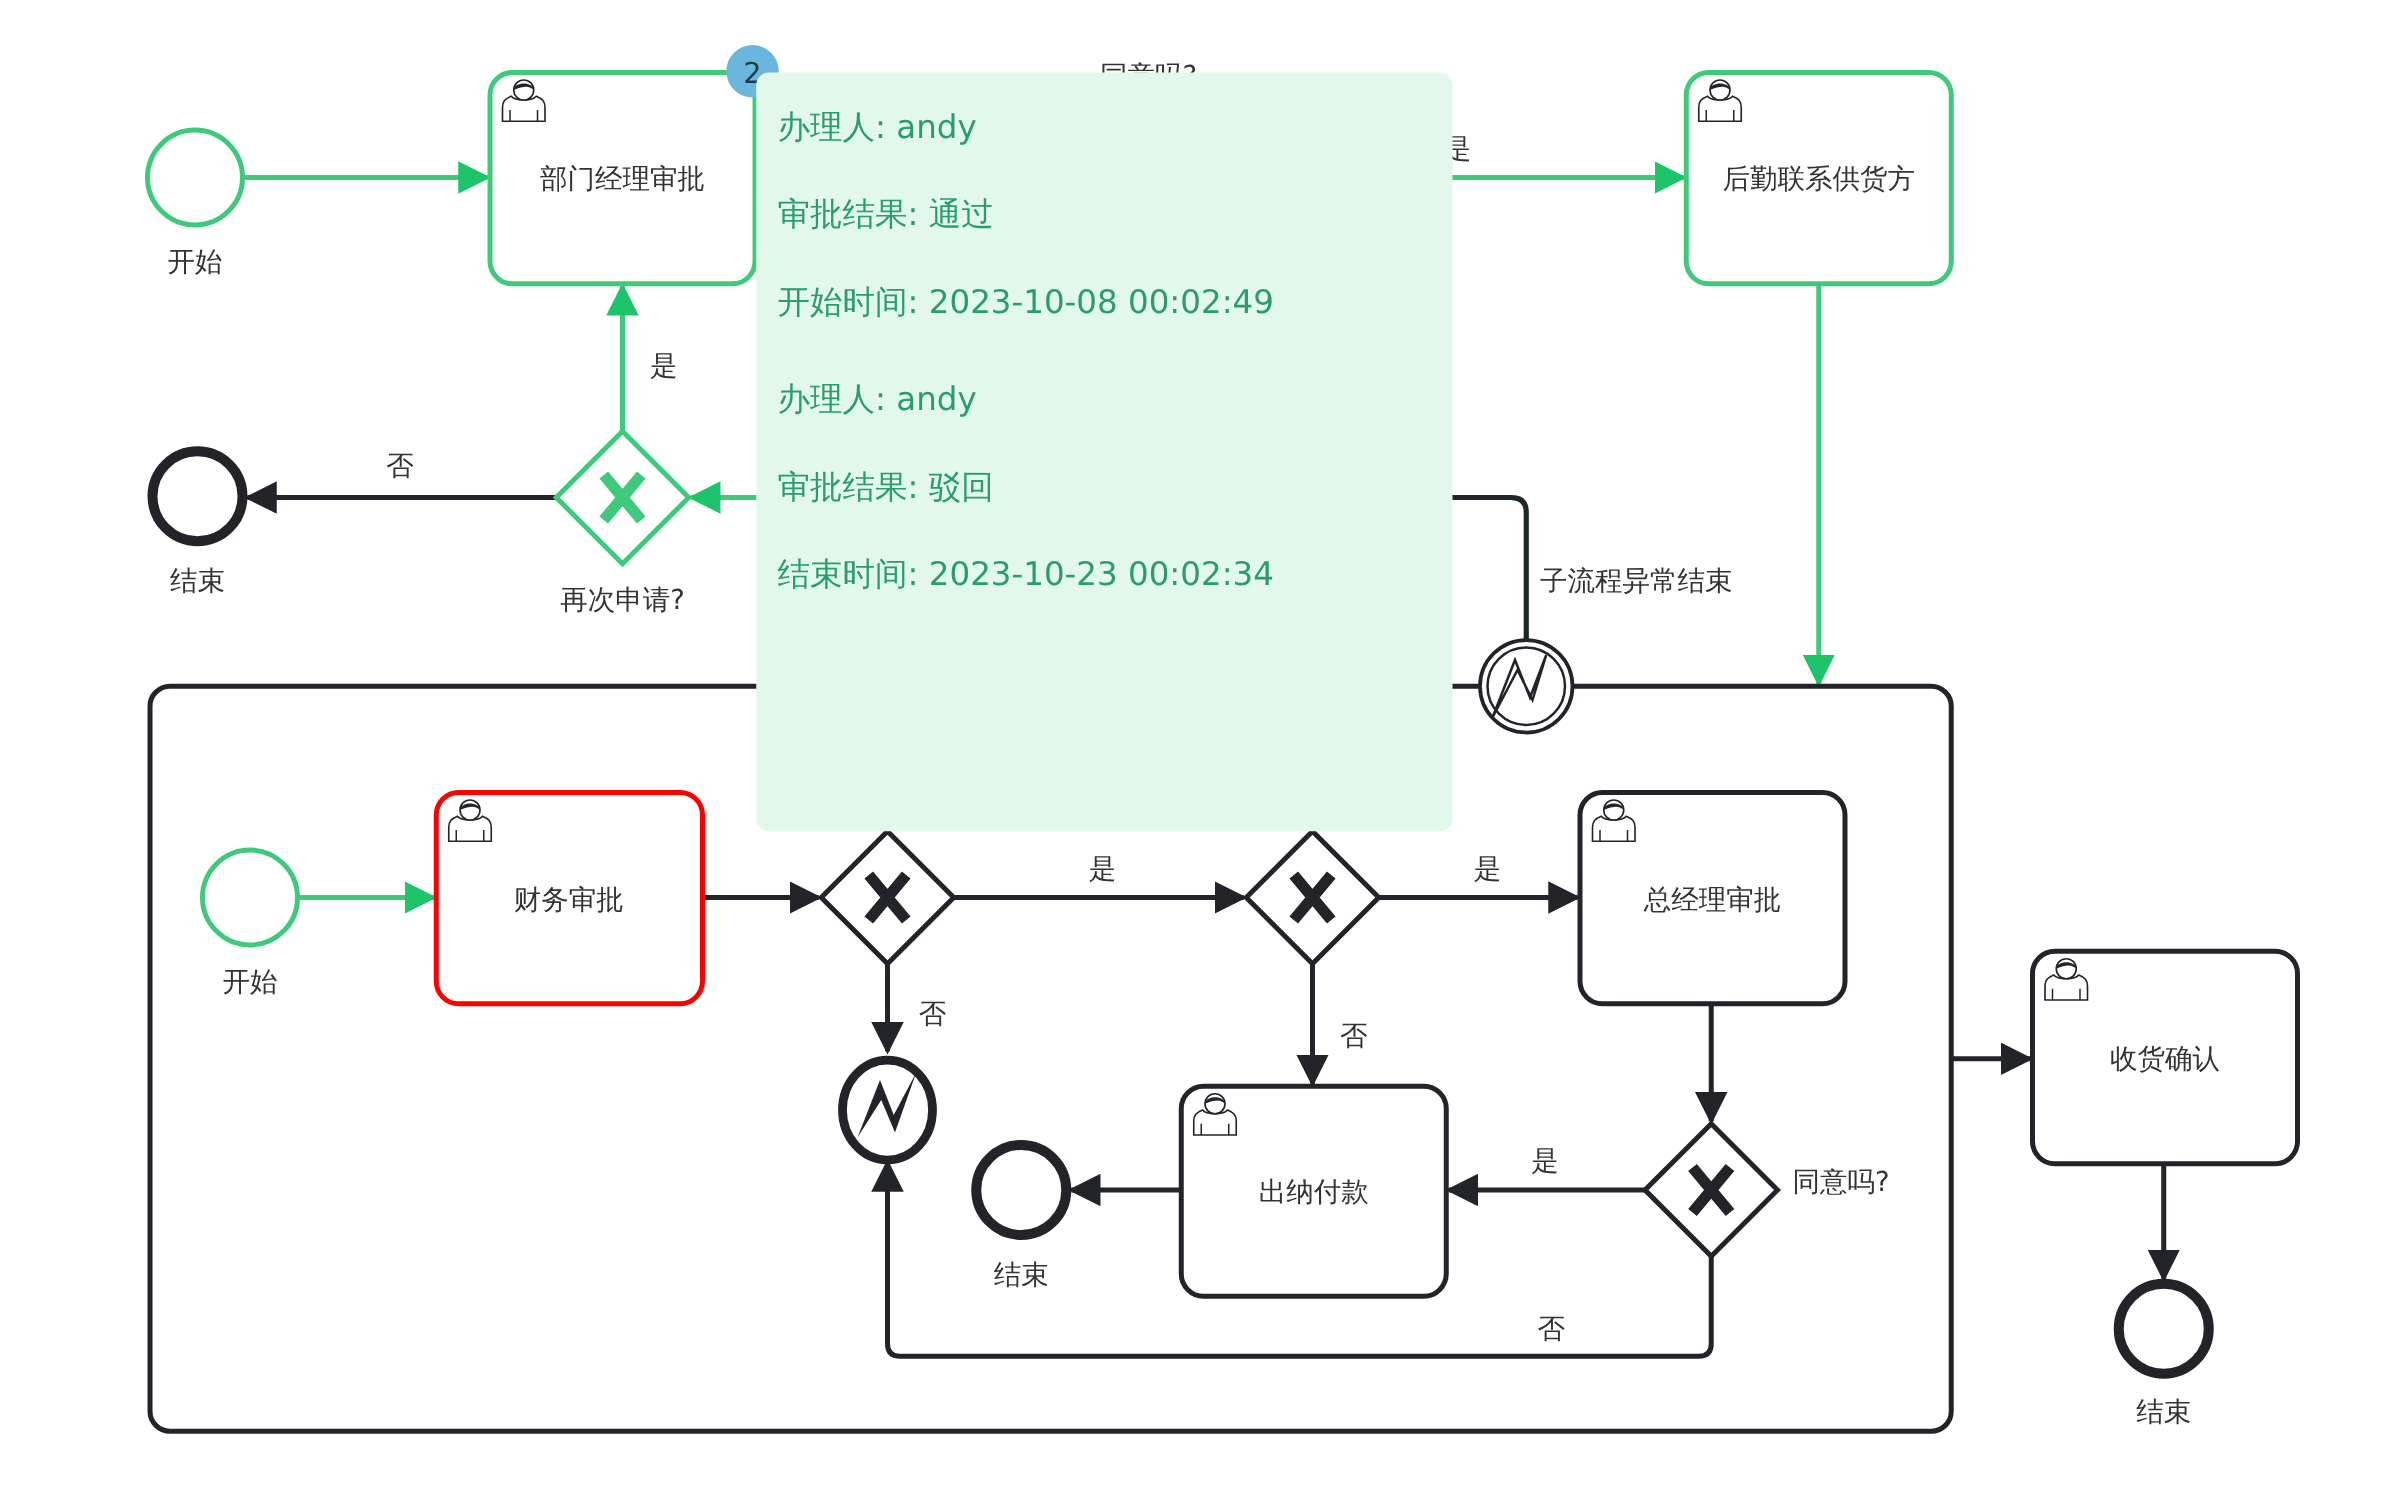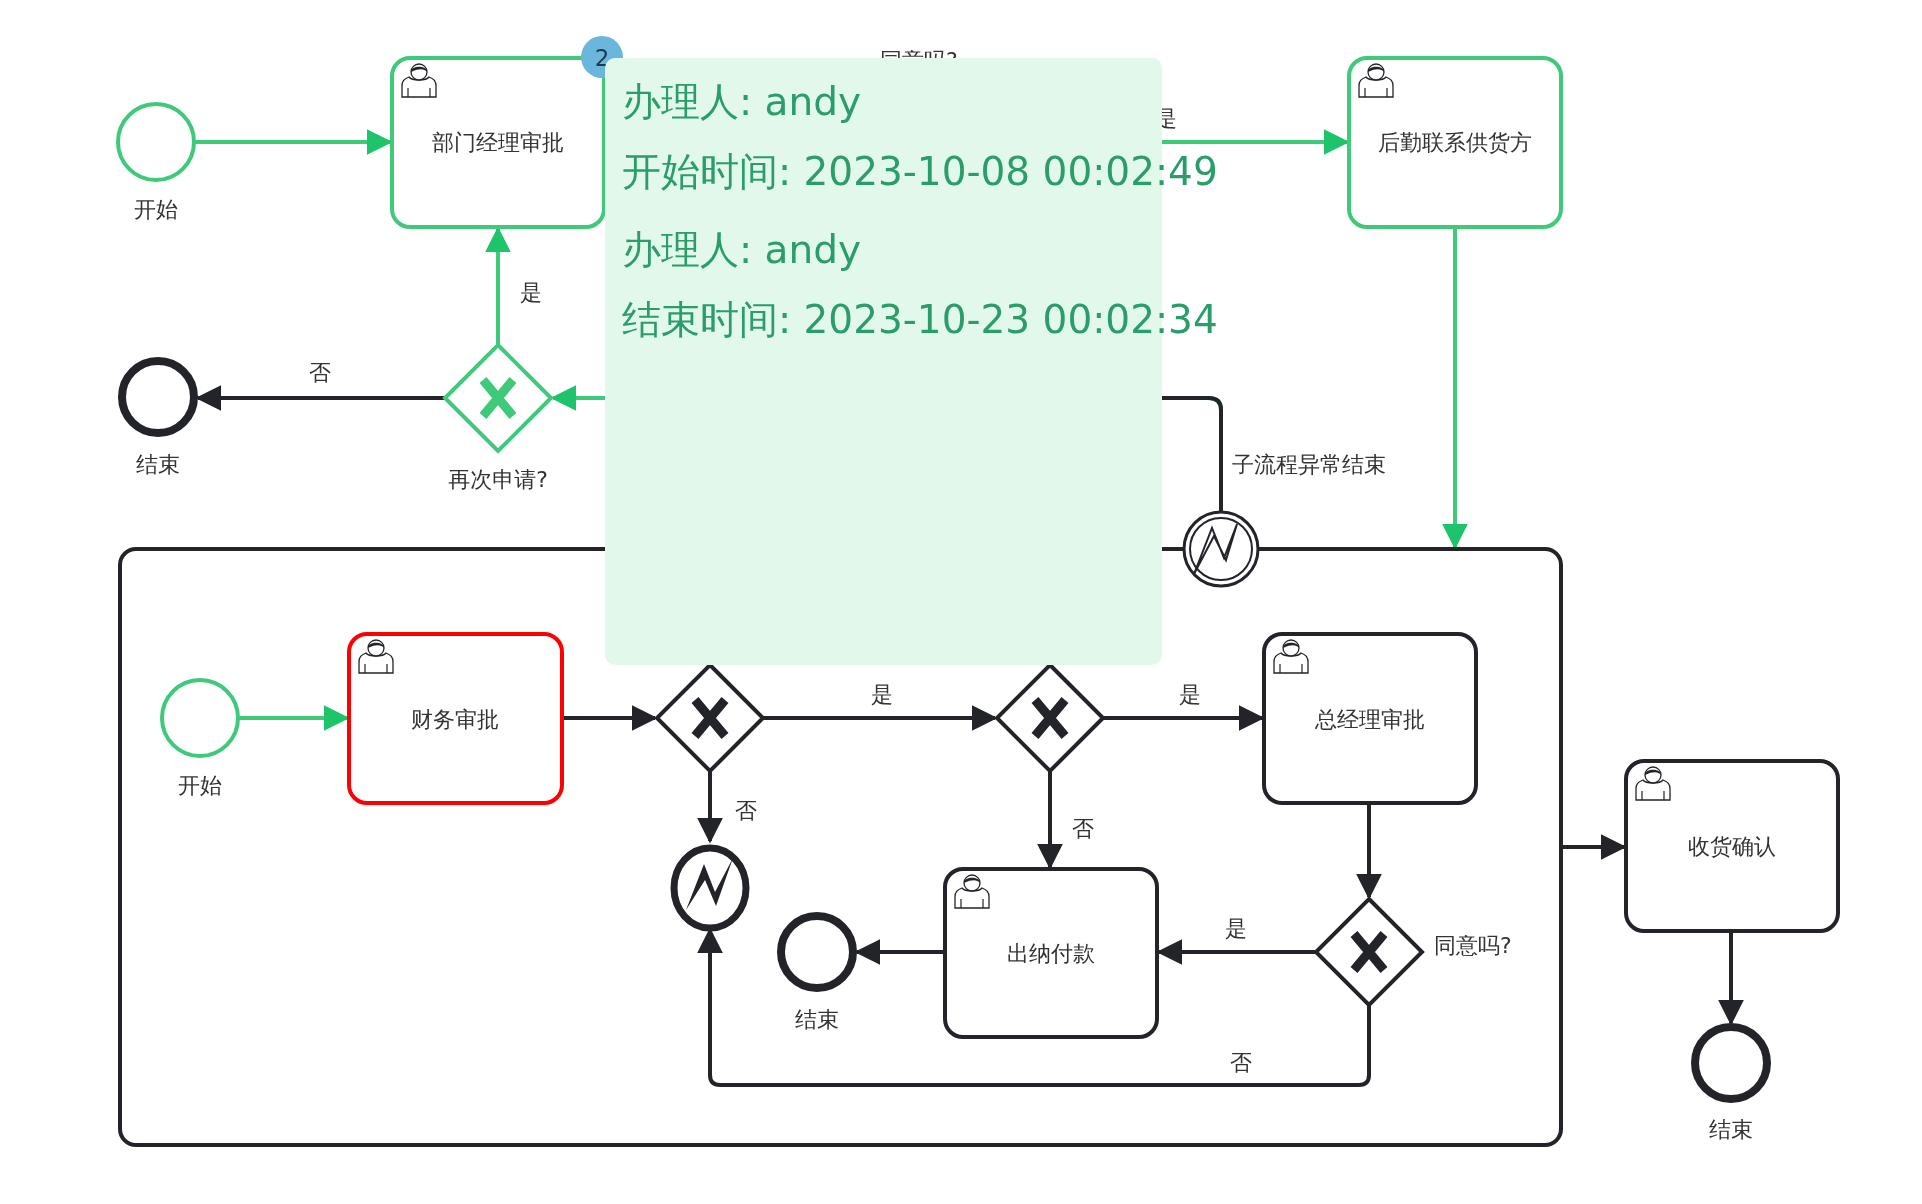--- a/index.html
+++ b/index.html
@@ -2,21 +2,21 @@
 <html><head>
 <meta charset="utf-8">
 <style>
   html, body { margin:0; padding:0; background:#ffffff; }
   body { width:1922px; height:1204px; position:relative; overflow:hidden; font-family:"DejaVu Sans", sans-serif; }
   svg#canvas { position:absolute; left:0; top:0; }
   .lbl { font-family:"DejaVu Sans", sans-serif; font-size:22px; fill:#333333; }
   .tip {
     position:absolute; left:605px; top:58px; width:557px; height:607px;
     background:#e2f8ea; border-radius:10px; box-sizing:border-box; padding:22px 0 0 17px;
-    color:#2a9d6a; font-family:"DejaVu Sans", sans-serif; font-size:39px;
+    color:#2a9d6a; font-family:"DejaVu Sans", sans-serif; font-size:26px;
   }
   .tip .row { height:70px; line-height:44px; white-space:nowrap; }
   .tip .gap { height:8px; }
 </style>
 </head>
 <body>
 
 <svg id="canvas" width="1922" height="1204" viewBox="0 0 1922 1204" xmlns="http://www.w3.org/2000/svg">
   <defs>
     <marker id="arrG" viewBox="0 0 10 10" refX="9" refY="5" markerWidth="6.5" markerHeight="6.5" orient="auto">
@@ -169,20 +169,22 @@
 
   <g>
     <circle cx="817" cy="952" r="36" fill="#fff" stroke="#22242a" stroke-width="8"></circle>
   </g>
   <text class="lbl" x="817" y="1027" text-anchor="middle">结束</text>
 </svg>
 
 <div class="tip">
   <div>
     <div class="row">办理人: andy</div>
+    <div class="row">审批结果: 通过</div>
     <div class="row">开始时间: 2023-10-08 00:02:49</div>
   </div>
   <div class="gap"></div>
   <div>
     <div class="row">办理人: andy</div>
+    <div class="row">审批结果: 驳回</div>
     <div class="row">结束时间: 2023-10-23 00:02:34</div>
   </div>
 </div>
 
 </body></html>

